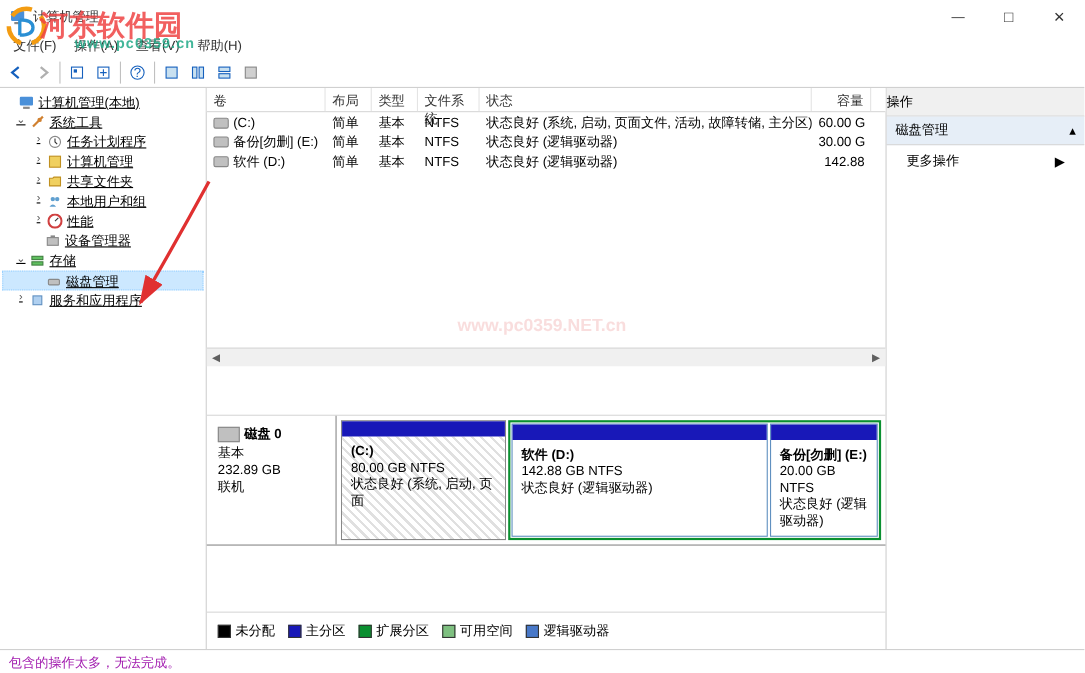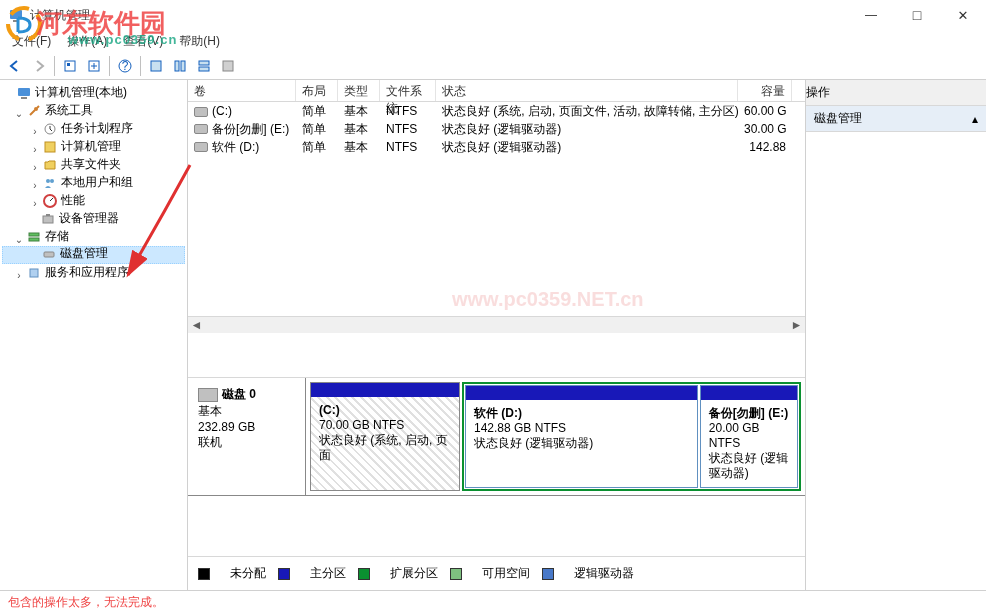--- a/index.html
+++ b/index.html
@@ -16,21 +16,21 @@
 
 .menu-bar { height: 22px; display: flex; align-items: center; padding: 0 6px; gap: 4px; color: #333; }
 .menu-bar span { padding: 2px 6px; }
 
 .toolbar { height: 28px; display: flex; align-items: center; padding: 0 4px; gap: 2px; border-bottom: 1px solid #d0d0d0; }
 .toolbar .tbtn { width: 22px; height: 22px; border: 1px solid transparent; display: flex; align-items: center; justify-content: center; }
 .toolbar .sep { width: 1px; height: 20px; background: #c0c0c0; margin: 0 2px; }
 
 .main { display: flex; height: 510px; }
 .tree-panel { width: 188px; border-right: 1px solid #d0d0d0; padding: 4px 2px; overflow: hidden; }
-.tree-item { display: flex; align-items: flex-end; height: 18px; padding: 1px 0; white-space: nowrap; }
+.tree-item { display: flex; align-items: flex-start; height: 18px; padding: 1px 0; white-space: nowrap; text-decoration: underline; }
 .tree-item .exp { width: 14px; text-align: center; color: #555; font-size: 10px; }
 .tree-item .ticon { width: 16px; height: 16px; margin-right: 3px; display: inline-flex; align-items: center; justify-content: center; }
 .tree-item.selected { background: #cce8ff; border: 1px dotted #99d1ff; }
 
 .center { flex: 1; display: flex; flex-direction: column; border-right: 1px solid #d0d0d0; position: relative; }
 .grid-header { display: flex; background: #fff; border-bottom: 1px solid #d8d8d8; height: 22px; }
 .grid-header .col { border-right: 1px solid #e4e4e4; padding: 3px 6px; color: #333; }
 .grid-row { display: flex; height: 18px; align-items: center; }
 .grid-row .cell { padding: 1px 6px; white-space: nowrap; overflow: hidden; }
 .vol-icon { width: 14px; height: 10px; background: #c0c0c0; border: 1px solid #888; border-radius: 2px; display: inline-block; margin-right: 4px; vertical-align: middle; }
@@ -48,34 +48,34 @@
 .disk-parts { flex: 1; display: flex; padding: 4px; gap: 2px; }
 .part { border: 1px solid #888; display: flex; flex-direction: column; }
 .part .pbar { height: 14px; }
 .part .pbody { padding: 6px 8px; flex: 1; line-height: 15px; }
 .part.primary .pbar { background: #1818b8; }
 .part.logical { border: 2px solid #0a9030; }
 .part.logical .pbar { background: #1818b8; }
 .part.striped .pbody { background: repeating-linear-gradient(45deg, #fff, #fff 4px, #e0e0e0 4px, #e0e0e0 6px); }
 
 .legend { display: flex; align-items: center; gap: 12px; padding: 8px 10px; border-top: 1px solid #d8d8d8; }
-.legend .litem { display: flex; align-items: center; gap: 20px; justify-content: flex-end; }
+.legend .litem { display: flex; align-items: center; gap: 4px; justify-content: flex-end; }
 .legend .sw { width: 12px; height: 12px; border: 1px solid #333; }
 
 .actions-panel { width: 180px; }
 .actions-panel .ahdr { background: #f0f0f0; padding: 4px 0; border-bottom: 1px solid #d8d8d8; }
 .actions-panel .acat { background: #e6eef7; padding: 4px 8px; display: flex; justify-content: space-between; align-items: center; border-bottom: 1px solid #d8d8d8; }
 .actions-panel .aitem { padding: 6px 18px; display: flex; justify-content: space-between; align-items: center; }
 
-.status-bar { height: 16px; border-top: 1px solid #d0d0d0; padding: 3px 8px; color: #ef4444; }
+.status-bar { height: 16px; border-top: 1px solid #d0d0d0; padding: 3px 8px; color: #a21caf; }
 
 .watermark { position: absolute; color: #ef4444; font-weight: bold; opacity: 0.85; pointer-events: none; }
 .wm1 { top: 6px; left: 36px; font-size: 26px; font-family: "KaiTi", serif; }
 .wm2 { top: 32px; left: 68px; font-size: 13px; color: #2a8; letter-spacing: 1px; }
-.wm3 { top: 288px; left: 452px; font-size: 20px; color: #f8d8d8; }
+.wm3 { top: 288px; left: 416px; font-size: 16px; color: #f8d8d8; }
 .wm-logo { position: absolute; top: 4px; left: 4px; width: 40px; height: 40px; pointer-events: none; }
 
 .arrow-annot { position: absolute; top: 160px; left: 120px; pointer-events: none; }
 
 svg { display: block; }
 </style>
 </head>
 <body>
 
 <div class="title-bar">
@@ -315,21 +315,21 @@
           <div><span class="dicon"></span><b>磁盘 0</b></div>
           <div>基本</div>
           <div>232.89 GB</div>
           <div>联机</div>
         </div>
         <div class="disk-parts">
           <div class="part primary striped" style="width:150px">
             <div class="pbar"></div>
             <div class="pbody">
               <b>(C:)</b><br>
-              <span>70.00 GB NTFS</span><br>
+              <span>80.00 GB NTFS</span><br>
               <span>状态良好 (系统, 启动, 页面</span>
             </div>
           </div>
           <div style="border:2px solid #0a9030; display:flex; flex:1; gap:2px; padding:1px">
             <div class="part logical" style="flex:2.4; border:1px solid #6090c0">
               <div class="pbar"></div>
               <div class="pbody">
                 <b>软件   (D:)</b><br>
                 <span>142.88 GB NTFS</span><br>
                 <span>状态良好 (逻辑驱动器)</span>
@@ -371,20 +371,24 @@
       </div>
     </div>
   </div>
 
   <div class="actions-panel">
     <div class="ahdr">操作</div>
     <div class="acat">
       <span>磁盘管理</span>
       <span>▴</span>
     </div>
+    <div class="aitem">
+      <span>更多操作</span>
+      <span>▶</span>
+    </div>
   </div>
 </div>
 
 <div class="status-bar">
   <span>包含的操作太多，无法完成。</span>
 </div>
 
 <div class="wm-logo">
   <svg width="40" height="40">
       <circle cx="20" cy="20" r="16" fill="none" stroke="#f39c12" stroke-width="4" stroke-dasharray="20 10"></circle>

